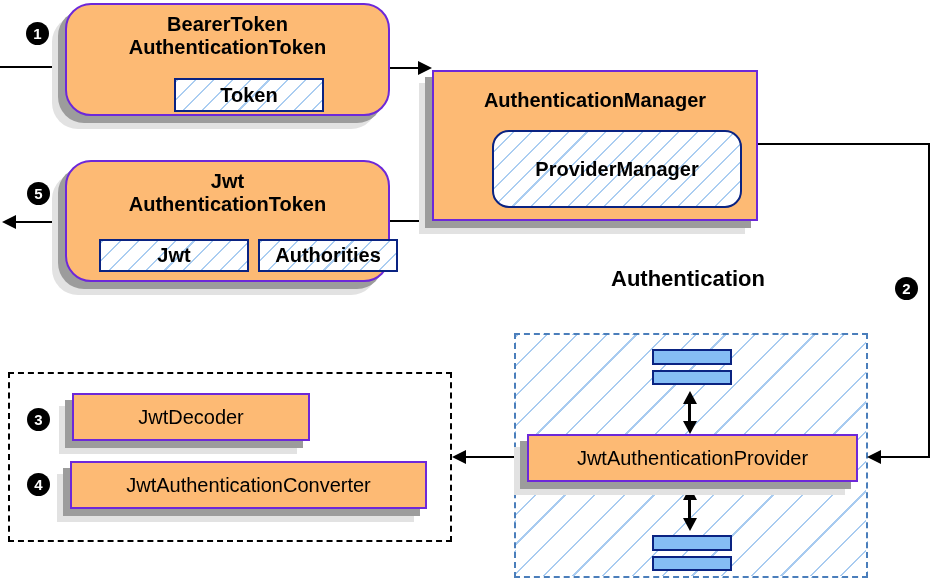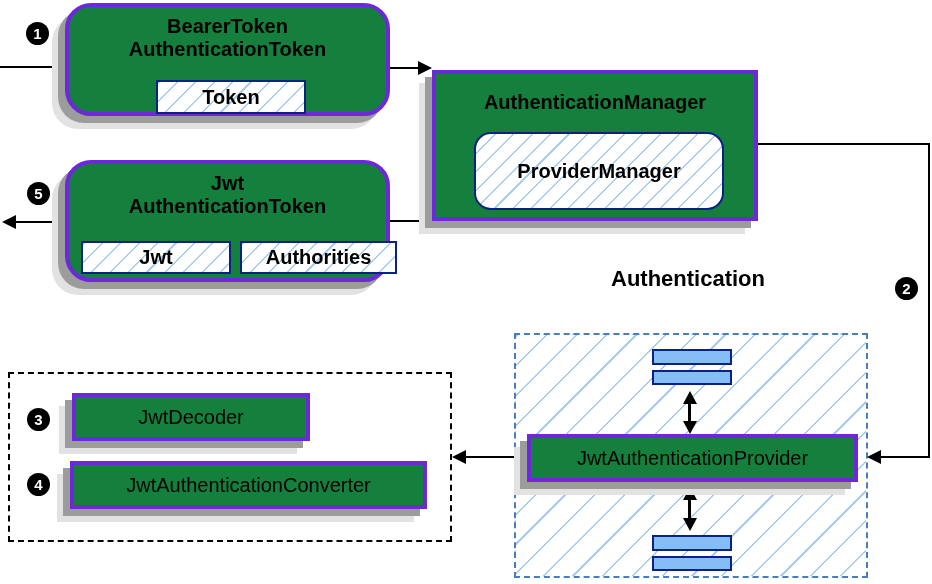--- a/index.html
+++ b/index.html
@@ -9,30 +9,30 @@
   
   .h-line{position:absolute;height:2px;background:#000;}
   .v-line{position:absolute;width:2px;background:#000;}
   .v-shaft{position:absolute;width:3px;background:#000;}
   .ah-r{position:absolute;width:0;height:0;border-top:7px solid transparent;border-bottom:7px solid transparent;border-left:14px solid #000;}
   .ah-l{position:absolute;width:0;height:0;border-top:7px solid transparent;border-bottom:7px solid transparent;border-right:14px solid #000;}
   .ah-u{position:absolute;width:0;height:0;border-left:7px solid transparent;border-right:7px solid transparent;border-bottom:13px solid #000;}
   .ah-d{position:absolute;width:0;height:0;border-left:7px solid transparent;border-right:7px solid transparent;border-top:13px solid #000;}
 
   
-  .node{position:absolute;box-sizing:border-box;background:#15803d;border:4px solid #6d28d9;
+  .node{position:absolute;box-sizing:border-box;background:#fdba74;border:2px solid #6d28d9;
         box-shadow:-7px 7px 0 #9c9c9c,-13px 13px 0 #e2e2e2;color:#000;font-weight:bold;}
   .rounded{border-radius:26px;}
   .title{text-align:center;font-size:20px;line-height:23px;font-weight:bold;}
   .flex-center{display:flex;align-items:center;justify-content:center;}
   .node-label{font-size:20px;font-weight:normal;}
 
   .chip{position:absolute;box-sizing:border-box;background-color:#fff;border:2px solid #0a2382;
         display:flex;align-items:center;justify-content:center;font-size:20px;font-weight:bold;color:#000;
-        background-image:repeating-linear-gradient(135deg,#aacdf1 0,#aacdf1 1.5px,transparent 1.5px,transparent 13px);}
+        background-image:repeating-linear-gradient(135deg,#aacdf1 0,#aacdf1 1.5px,transparent 1.5px,transparent 13px);margin-left:20px;}
 
   .region{position:absolute;box-sizing:border-box;background-color:#fff;border:2px dashed #4a7ebb;
           background-image:repeating-linear-gradient(135deg,#a8cbf0 0,#a8cbf0 1.6px,transparent 1.6px,transparent 21px);}
   .dashed-black{position:absolute;box-sizing:border-box;border:2px dashed #000;}
 
   .bar{position:absolute;box-sizing:border-box;background:#85bef4;border:2px solid #0a2382;}
 
   .badge{position:absolute;width:23px;height:23px;border-radius:50%;background:#000;color:#fff;
          display:flex;align-items:center;justify-content:center;font-size:15px;font-weight:bold;}
 
@@ -86,21 +86,21 @@
     </div>
     <div class="chip" style="left:87px;top:73px;width:150px;height:34px;">Token</div>
   </div>
 
   <div class="node rounded" style="left:65px;top:160px;width:325px;height:122px;">
     <div class="title" style="padding-top:8px;">
       <div>Jwt</div>
       <div>AuthenticationToken</div>
     </div>
     <div class="chip" style="left:12px;top:77px;width:150px;height:33px;">Jwt</div>
-    <div class="chip" style="left:171px;top:77px;width:157px;height:33px;">Authorities</div>
+    <div class="chip" style="left:171px;top:77px;width:140px;height:33px;">Authorities</div>
   </div>
 
   <div class="node" style="left:432px;top:70px;width:326px;height:151px;">
     <div class="title" style="padding-top:17px;">AuthenticationManager</div>
     <div class="chip" style="left:38px;top:58px;width:250px;height:78px;border-radius:17px;">ProviderManager</div>
   </div>
 
   <div class="float-label" style="left:588px;top:267px;width:200px;">
     <div>Authentication</div>
   </div>

